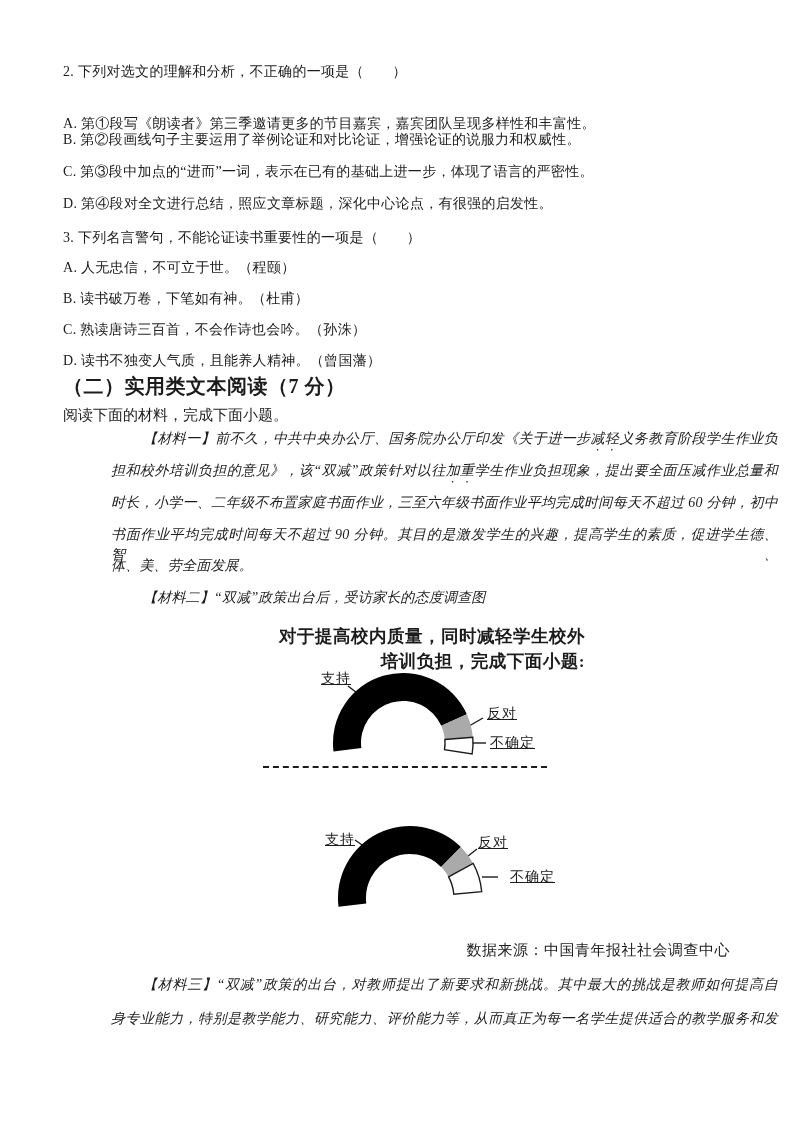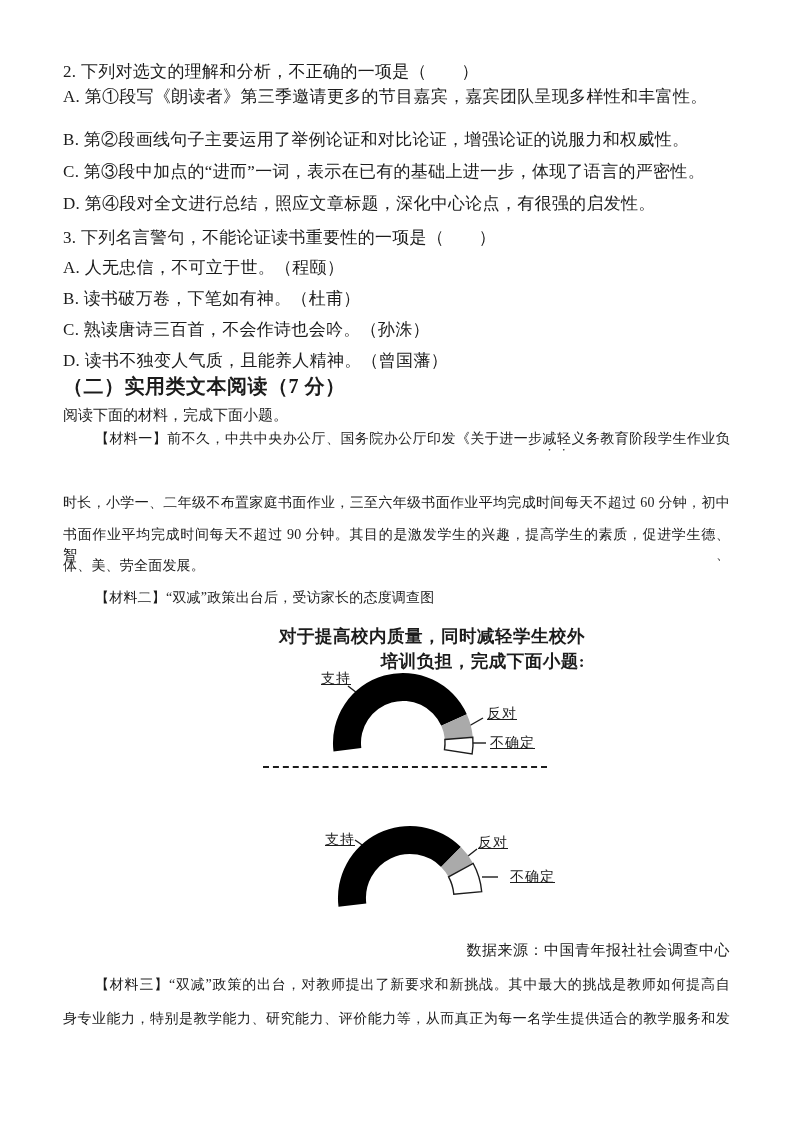--- a/index.html
+++ b/index.html
@@ -2,59 +2,60 @@
 <html><head>
 <meta charset="utf-8">
 <style>
   html,body{margin:0;padding:0;background:#e8e8e8;}
   .page{
     position:relative;width:793px;height:1122px;background:#ffffff;
     font-family:"Liberation Serif","DejaVu Serif",serif;color:#1c1c1c;
     overflow:hidden;margin:0 auto;
   }
   .line{position:absolute;left:63px;width:667px;font-size:15.5px;line-height:20px;white-space:nowrap;}
-  .q{font-size:17px;letter-spacing:0.3px;}
+  .q{font-size:14px;letter-spacing:0.3px;}
   .heading{font-weight:bold;font-size:20px;letter-spacing:0.5px;}
   .instr{font-size:15px;}
-  .mat{font-size:14px;letter-spacing:0.2px;white-space:normal;}
+  .mat{font-style:italic;font-size:14px;letter-spacing:0.2px;white-space:normal;margin-left:48px;}
   .just{text-align:justify;text-align-last:justify;}
   .indent{padding-left:32px;width:635px;}
   .em-dots{
     -webkit-text-emphasis:filled dot;-webkit-text-emphasis-position:under;
     text-emphasis:filled dot;text-emphasis-position:under left;
   }
   .chart-title{position:absolute;width:340px;text-align:right;font-weight:bold;
     font-size:17.5px;line-height:25px;letter-spacing:0.5px;}
   .arc-svg{position:absolute;}
   .leader{stroke:#1c1c1c;stroke-width:1.4;}
   .clabel{position:absolute;font-size:14px;letter-spacing:1px;text-decoration:underline;}
   .dashed-sep{position:absolute;height:0;border-top:2px dashed #1c1c1c;}
   .source{position:absolute;right:63px;top:941px;font-size:15px;letter-spacing:0.5px;}
 </style>
 </head>
 <body>
 
 <div class="page">
 
   <div class="line q" style="top:62px">2. 下列对选文的理解和分析，不正确的一项是（　　）</div>
-  <div class="line q" style="top:87px">A. 第①段写《朗读者》第三季邀请更多的节目嘉宾，嘉宾团队呈现多样性和丰富性。</div>
+  <div class="line q" style="top:114px">A. 第①段写《朗读者》第三季邀请更多的节目嘉宾，嘉宾团队呈现多样性和丰富性。</div>
   <div class="line q" style="top:130px">B. 第②段画线句子主要运用了举例论证和对比论证，增强论证的说服力和权威性。</div>
   <div class="line q" style="top:162px">C. 第③段中加点的“进而”一词，表示在已有的基础上进一步，体现了语言的严密性。</div>
   <div class="line q" style="top:194px">D. 第④段对全文进行总结，照应文章标题，深化中心论点，有很强的启发性。</div>
 
   <div class="line q" style="top:228px">3. 下列名言警句，不能论证读书重要性的一项是（　　）</div>
   <div class="line q" style="top:258px">A. 人无忠信，不可立于世。（程颐）</div>
   <div class="line q" style="top:289px">B. 读书破万卷，下笔如有神。（杜甫）</div>
   <div class="line q" style="top:320px">C. 熟读唐诗三百首，不会作诗也会吟。（孙洙）</div>
   <div class="line q" style="top:351px">D. 读书不独变人气质，且能养人精神。（曾国藩）</div>
 
   <div class="line heading" style="top:376px">（二）实用类文本阅读（7 分）</div>
   <div class="line instr" style="top:405px">阅读下面的材料，完成下面小题。</div>
 
   <div class="line mat just indent" style="top:429px"><span>【材料一】前不久，中共中央办公厅、国务院办公厅印发《关于进一步</span><span class="em-dots">减轻</span><span>义务教育阶段学生作业负</span></div>
+  <div class="line mat just" style="top:461px"><span>担和校外培训负担的意见》，该“双减”政策针对以往</span><span class="em-dots">加重</span><span>学生作业负担现象，提出要全面压减作业总量和</span></div>
   <div class="line mat just" style="top:493px"><span>时长，小学一、二年级不布置家庭书面作业，三至六年级书面作业平均完成时间每天不超过 60 分钟，初中</span></div>
   <div class="line mat just" style="top:525px"><span>书面作业平均完成时间每天不超过 90 分钟。其目的是激发学生的兴趣，提高学生的素质，促进学生德、智、</span></div>
   <div class="line mat" style="top:556px"><span>体、美、劳全面发展。</span></div>
 
   <div class="line mat indent" style="top:588px">【材料二】“双减”政策出台后，受访家长的态度调查图</div>
 
   <div class="chart-title" style="left:245px;top:624px">
     <div>对于提高校内质量，同时减轻学生校外</div>
     <div>培训负担，完成下面小题:</div>
   </div>

